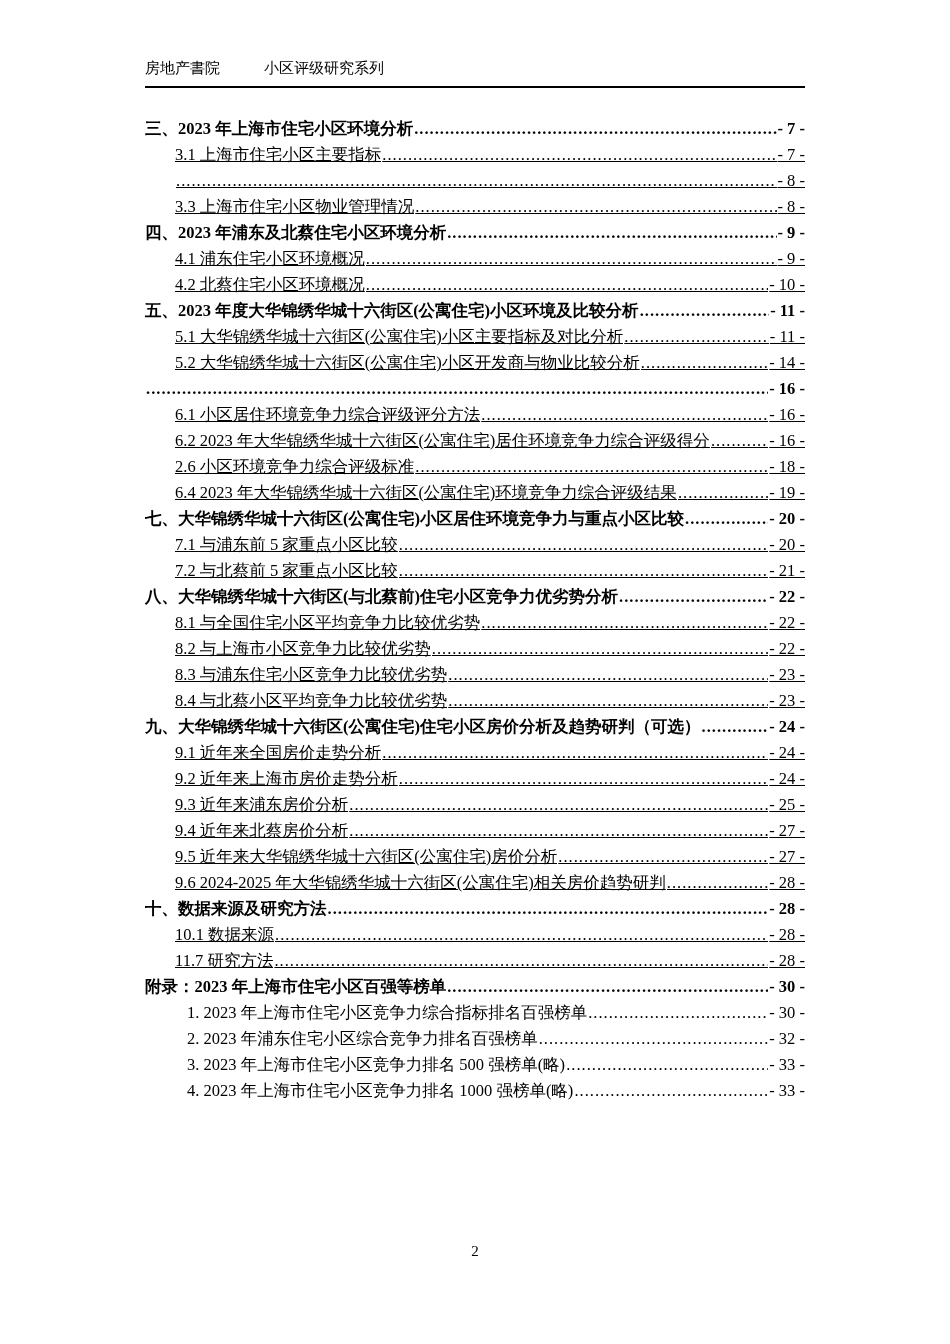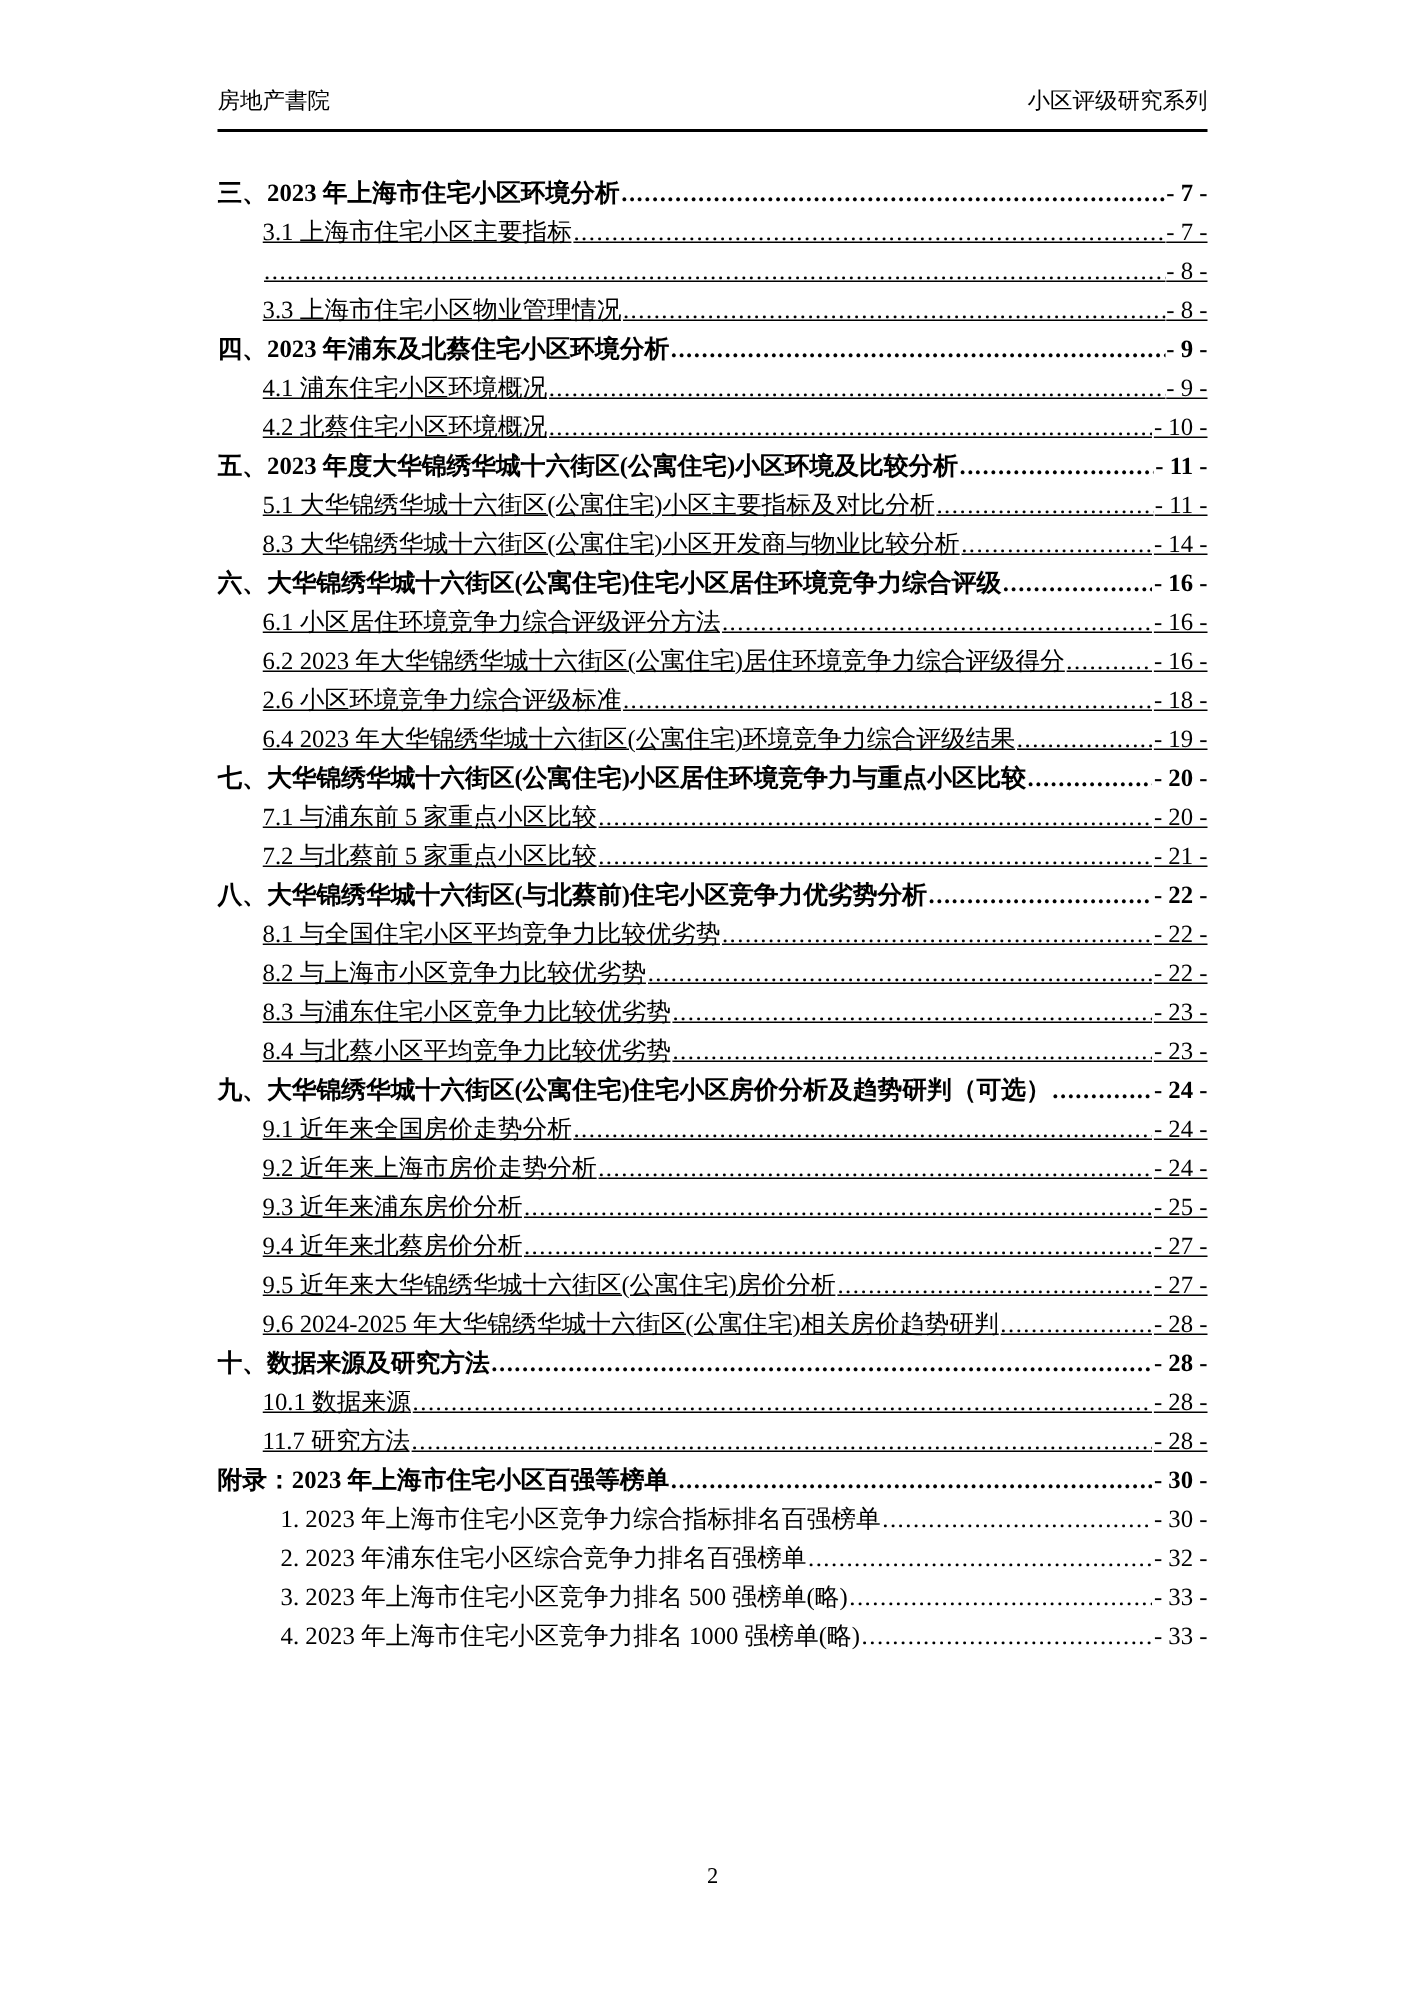--- a/index.html
+++ b/index.html
@@ -18,24 +18,24 @@
   .page {
     position: absolute;
     inset: 0;
   }
   .page-header {
     position: absolute;
     top: 58px;
     left: 145px;
     right: 145px;
     display: flex;
-    justify-content: space-between;
     align-items: baseline;
     font-size: 15px;
     line-height: 20px;
+    gap: 44px;
   }
   .header-rule {
     position: absolute;
     top: 86px;
     left: 145px;
     right: 145px;
     border: none;
     border-top: 2px solid #000000;
     margin: 0;
     height: 0;
@@ -142,27 +142,26 @@
     <span class="toc-page">- 11 -</span>
   </div>
 
   <div class="toc-line level-2">
     <span class="toc-label">5.1 大华锦绣华城十六街区(公寓住宅)小区主要指标及对比分析</span>
     <span class="toc-dots">............................................................................................................................................................................................................................................................................................................</span>
     <span class="toc-page">- 11 -</span>
   </div>
 
   <div class="toc-line level-2">
-    <span class="toc-label">8.3 大华锦绣华城十六街区(公寓住宅)小区开发商与物业比较分析</span>
+    <span class="toc-label">5.2 大华锦绣华城十六街区(公寓住宅)小区开发商与物业比较分析</span>
     <span class="toc-dots">............................................................................................................................................................................................................................................................................................................</span>
     <span class="toc-page">- 14 -</span>
   </div>
 
   <div class="toc-line level-1">
-    <span class="toc-label">六、大华锦绣华城十六街区(公寓住宅)住宅小区居住环境竞争力综合评级</span>
     <span class="toc-dots">............................................................................................................................................................................................................................................................................................................</span>
     <span class="toc-page">- 16 -</span>
   </div>
 
   <div class="toc-line level-2">
     <span class="toc-label">6.1 小区居住环境竞争力综合评级评分方法</span>
     <span class="toc-dots">............................................................................................................................................................................................................................................................................................................</span>
     <span class="toc-page">- 16 -</span>
   </div>
 

